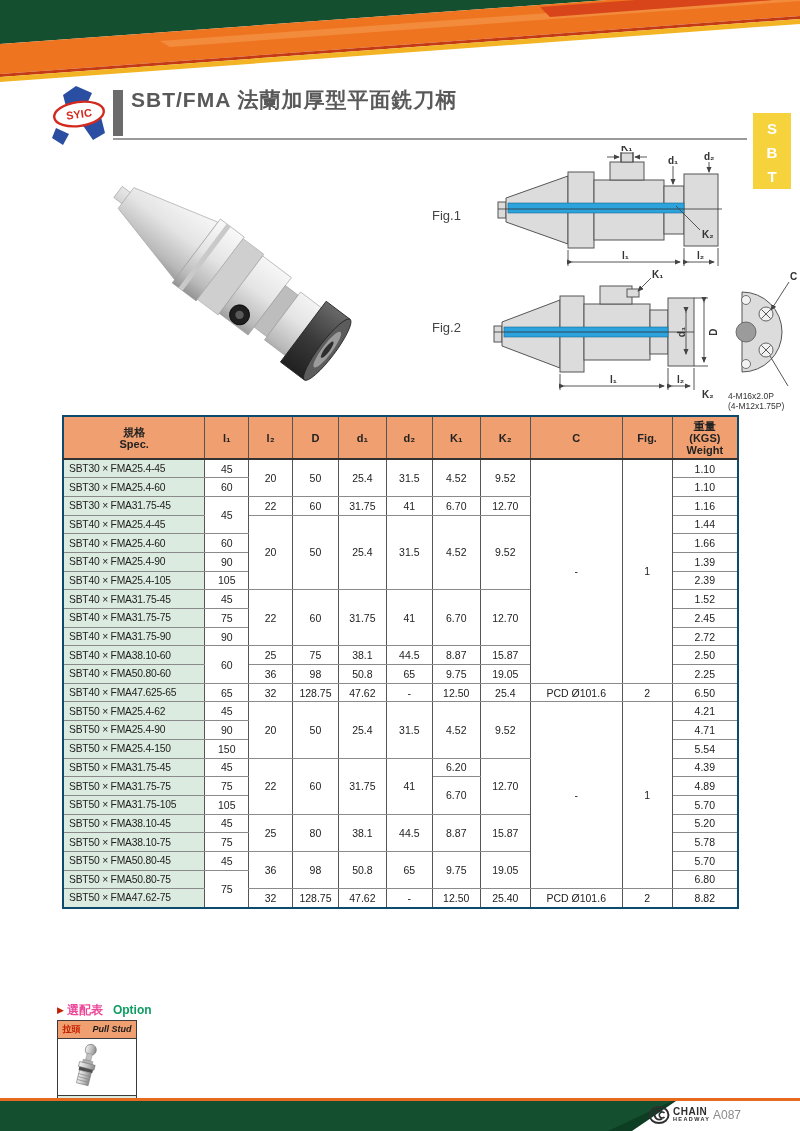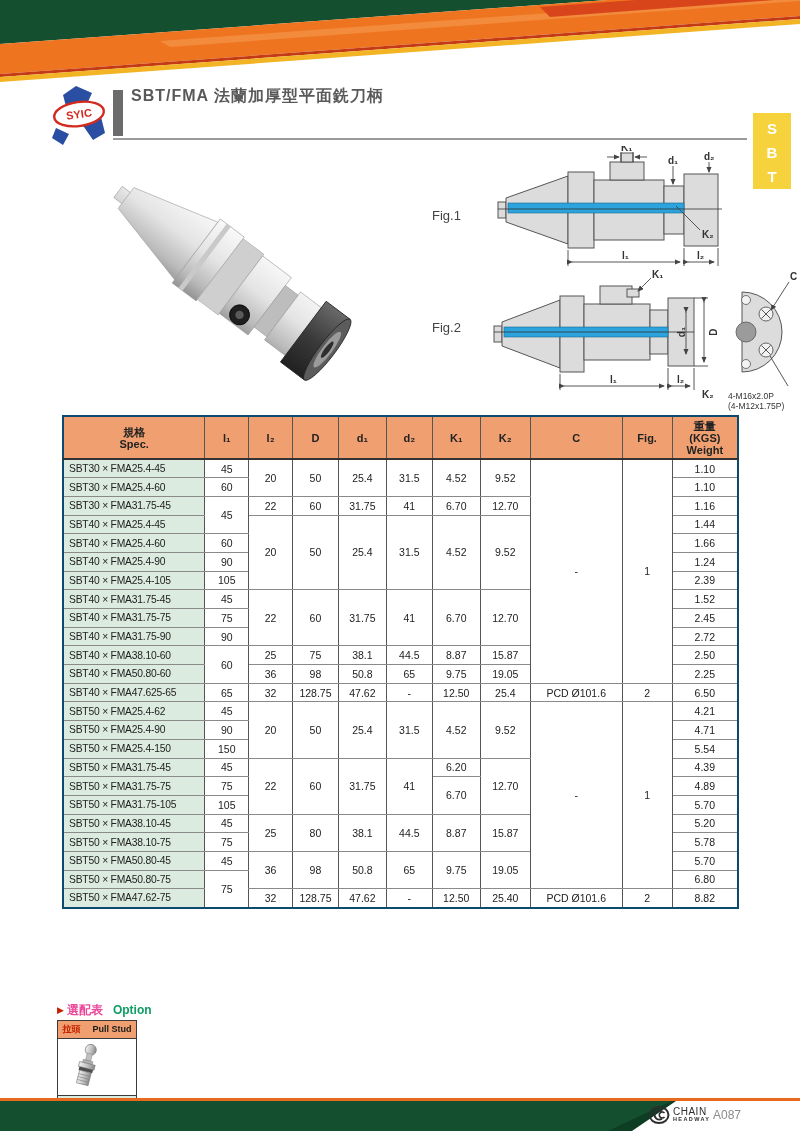--- a/index.html
+++ b/index.html
@@ -4,21 +4,21 @@
 <style>
   html,body{margin:0;padding:0;background:#fff;}
   #page{position:relative;width:800px;height:1131px;background:#fff;overflow:hidden;
         font-family:"Liberation Sans","DejaVu Sans",sans-serif;color:#333;}
   svg{display:block;}
   
   #banner{position:absolute;left:0;top:0;width:800px;height:92px;}
   
   #brand-logo{position:absolute;left:48px;top:84px;width:72px;height:62px;}
   #title-bar{position:absolute;left:113px;top:90px;width:10px;height:46px;background:#6b6b6b;}
-  #page-title{position:absolute;left:131px;top:86px;font-size:16px;font-weight:bold;color:#595959;letter-spacing:1px;white-space:nowrap;}
+  #page-title{position:absolute;left:131px;top:86px;font-size:21px;font-weight:bold;color:#595959;letter-spacing:1px;white-space:nowrap;}
   #page-subtitle{position:absolute;left:131px;top:112px;font-size:13.5px;font-weight:bold;color:#6a6a6a;letter-spacing:.3px;white-space:nowrap;}
   #title-rule{position:absolute;left:113px;top:138px;width:634px;height:2px;background:#9a9a9a;}
   
   #side-tab{position:absolute;left:753px;top:113px;width:38px;height:76px;background:#f6d33c;
             color:#fff;font-weight:bold;font-size:15px;text-align:center;line-height:24px;white-space:pre-line;padding-top:4px;box-sizing:border-box;}
   
   #product-photo{position:absolute;left:88px;top:140px;width:312px;height:268px;}
   
   .fig{position:absolute;}
   #fig1{left:432px;top:146px;width:330px;height:126px;}
@@ -40,35 +40,35 @@
   #spec-table td.spec{background:#dcebe0;text-align:left;padding-left:5px;font-size:10.3px;letter-spacing:-0.2px;white-space:nowrap;}
   
   #option-line{position:absolute;left:57px;top:1002px;font-size:12px;font-weight:bold;}
   #option-line .arr{color:#c22000;font-size:9px;vertical-align:1px;}
   #option-line .zh{color:#ec4899;margin-left:3px;}
   #option-line .en{color:#0f9d63;margin-left:10px;}
   #stud-card{position:absolute;left:57px;top:1020px;width:78px;border:1.5px solid #3a3a3a;background:#fff;}
   #stud-card .hd{background:#f0a070;border-bottom:1.5px solid #3a3a3a;font-size:9px;font-weight:bold;
                  text-align:center;padding:2px 0;white-space:nowrap;}
   #stud-card .hd .zh{color:#c22000;}
-  #stud-card .hd .en{color:#1a1a1a;margin-left:12px;}
+  #stud-card .hd .en{color:#1a1a1a;margin-left:12px;font-style:italic;}
   #stud-card .img{height:56px;display:flex;align-items:center;justify-content:center;}
   #stud-card .ft{background:#dcebe0;border-top:1.5px solid #3a3a3a;text-align:center;
                  font-size:10.5px;color:#222;padding:2px 0;}
   
   #footer{position:absolute;left:0;top:1098px;width:800px;height:33px;}
   #footer .orange-line{position:absolute;left:0;top:0;width:800px;height:3px;background:#e86a1e;}
   #footer .green-band{position:absolute;left:0;top:3px;width:800px;height:30px;background:#14502f;}
   #footer .shade{position:absolute;left:0;top:3px;width:800px;height:30px;
                  background:#0d3d23;clip-path:polygon(76% 100%,84% 0,86% 0,79% 100%);}
   #footer .white-cut{position:absolute;left:0;top:3px;width:800px;height:30px;background:#fff;
                  clip-path:polygon(79% 100%,84.5% 0,100% 0,100% 100%);}
   #footer .logo{position:absolute;left:648px;top:8px;display:flex;align-items:center;}
   #footer .logo-text{margin-left:3px;line-height:1;}
-  #footer .logo-text .t1{font-size:10px;font-weight:normal;color:#2e2e2e;letter-spacing:.5px;}
+  #footer .logo-text .t1{font-size:10px;font-weight:bold;color:#2e2e2e;letter-spacing:.5px;}
   #footer .logo-text .t2{font-size:5.5px;font-weight:bold;color:#2e2e2e;letter-spacing:1.4px;}
   #footer .page-no{position:absolute;left:713px;top:10px;font-size:12px;color:#8a8a8a;}
   .dimtxt{font-size:10px;fill:#333;font-weight:bold;}
   .dimline{stroke:#444;stroke-width:0.9;fill:none;}
   .bodyshape{fill:#dcdcdc;stroke:#555;stroke-width:1;}
 </style>
 </head>
 <body>
 
 <div id="page">
@@ -295,21 +295,21 @@
           <td>1.44</td>
         </tr>
         <tr>
           <td class="spec">SBT40 × FMA25.4-60</td>
           <td>60</td>
           <td>1.66</td>
         </tr>
         <tr>
           <td class="spec">SBT40 × FMA25.4-90</td>
           <td>90</td>
-          <td>1.24</td>
+          <td>1.39</td>
         </tr>
         <tr>
           <td class="spec">SBT40 × FMA25.4-105</td>
           <td>105</td>
           <td>2.39</td>
         </tr>
         <tr>
           <td class="spec">SBT40 × FMA31.75-45</td>
           <td>45</td>
           <td rowspan="3">22</td>

